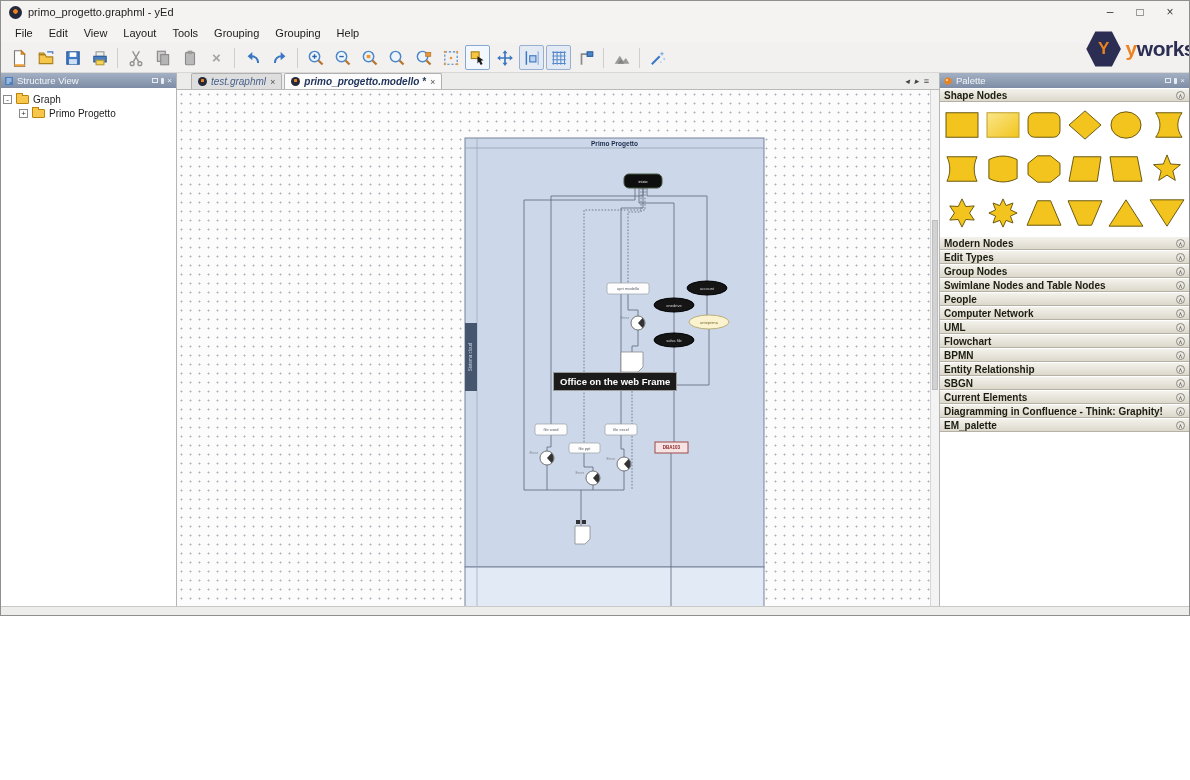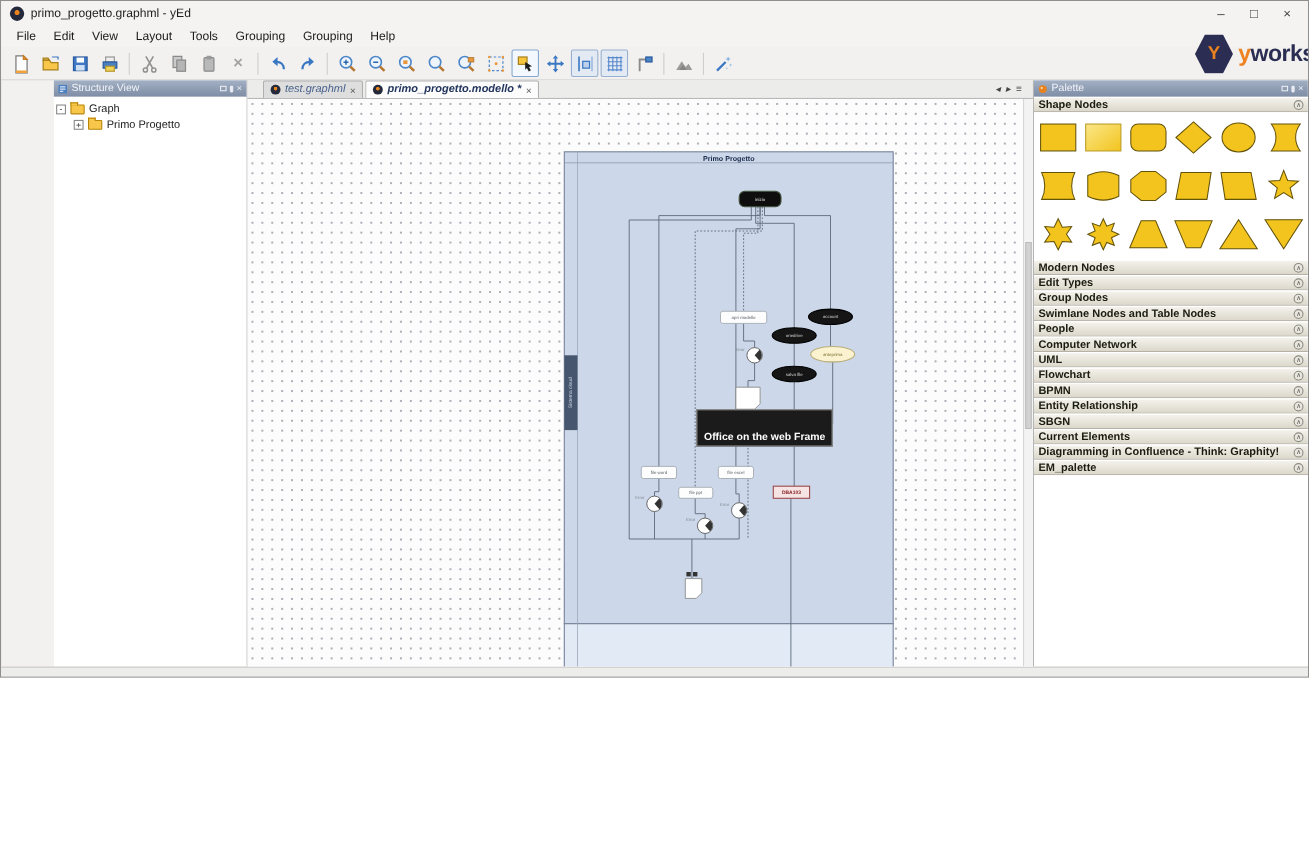--- a/index.html
+++ b/index.html
@@ -30,21 +30,21 @@
   .tb svg { width:18px; height:18px; }
   .tb.active { background:#f3f8fe; border:1px solid #86a7cf; border-radius:2px; }
   .tb.pressed { background:#e4eaf3; border:1px solid #97b0cf; border-radius:2px; }
   .tb-sep { width:1px; height:20px; background:#cfcecb; margin:0 4px; }
   .del-x { font-size:15px; font-weight:bold; color:#a3a3a3; }
 
   
   .main { flex:1; display:flex; min-height:0; }
 
   
-  .structure { width:176px; flex:none; background:#fff; border-right:1px solid #b5b5b5; display:flex; flex-direction:column;margin-left:48px; }
+  .structure { width:176px; flex:none; background:#fff; border-right:1px solid #b5b5b5; display:flex; flex-direction:column; }
   .panel-head { height:15px; background:linear-gradient(#a3b0c4,#7e8da5); display:flex; align-items:center; padding:0 4px; flex:none; }
   .panel-head .ph-ico { width:8px; height:8px; margin-right:4px; flex:none; }
   .panel-title { font-size:9.5px; color:#f2f5fa; flex:1; white-space:nowrap; overflow:hidden; }
   .ph-btns { display:flex; align-items:center; gap:3px; }
   .ph-sq { width:6px; height:5px; border:1px solid #e8ecf2; }
   .ph-pin { width:3px; height:6px; background:#e8ecf2; border-radius:1px; }
   .ph-x { font-size:8px; color:#eef1f6; line-height:8px; }
   .search-row { display:flex; align-items:center; gap:4px; padding:3px 4px; background:#f2f1f0; border-bottom:1px solid #ddd; flex:none; }
   .search-label { font-size:10px; color:#222; }
   .search-input { width:62px; height:15px; border:1px solid #9aa0a8; font-size:10px; padding:0 2px; background:#fff; }
@@ -61,21 +61,21 @@
   .canvas-wrap { flex:1; display:flex; flex-direction:column; min-width:0; }
   .tabbar { height:17px; background:#ececeb; border-bottom:1px solid #b9b9b9; display:flex; align-items:flex-end; padding-left:14px; flex:none;font-style:italic; }
   .tab { display:flex; align-items:center; gap:4px; height:16px; padding:0 6px; font-size:10px; border:1px solid #b0b0b0; border-bottom:none; border-radius:2px 2px 0 0; margin-right:2px; background:#dedede; color:#47618c; }
   .tab.active { background:#fcfcfc; color:#22355c; font-weight:bold; }
   .yed-ico { width:9px; height:9px; border-radius:50%; background:radial-gradient(circle at 50% 40%, #e8821e 0 1.4px, #252a3a 1.9px); flex:none; }
   .tab-x { font-size:9px; color:#555; font-weight:normal; }
   .tab-nav { margin-left:auto; margin-right:10px; display:flex; align-items:center; gap:5px; font-size:9px; color:#444; height:16px; }
   .canvas { flex:1; position:relative; overflow:hidden;
             background:radial-gradient(circle, #aab0b8 0.9px, transparent 1.1px) 0 0/9px 9px #fcfcfc; }
   .canvas svg { position:absolute; left:0; top:0; }
-  .tooltip { position:absolute; left:408px; top:282px; height:19px; line-height:17px; background:#1b1b1b; border:1px solid #9a9a9a; color:#fff; font-size:9.5px; font-weight:bold; padding:16px 6px; white-space:nowrap; z-index:5; }
+  .tooltip { position:absolute; left:376px; top:282px; height:19px; line-height:17px; background:#1b1b1b; border:1px solid #9a9a9a; color:#fff; font-size:9.5px; font-weight:bold; padding:0 6px; white-space:nowrap; z-index:5; }
   .vscroll { position:absolute; right:0; top:0; bottom:0; width:9px; background:#f3f3f3; border-left:1px solid #d6d6d6; }
   .vscroll .thumb { position:absolute; left:1px; right:1px; top:130px; height:170px; background:#d2d2d2; border:1px solid #bdbdbd; }
 
   
   .palette { width:250px; flex:none; background:#fff; border-left:1px solid #b5b5b5; display:flex; flex-direction:column; }
   .sec-head { height:14px; background:linear-gradient(#f4f2ec,#dcd8cb); border-bottom:1px solid #b5b1a5; border-top:1px solid #fff; display:flex; align-items:center; padding:0 4px; flex:none; }
   .sec-label { font-size:10px; font-weight:bold; color:#1c1c10; flex:1; white-space:nowrap; overflow:hidden; }
   .chev { width:9px; height:9px; border:1px solid #8c8c84; border-radius:50%; background:#e9e6dd; color:#555; font-size:6px; line-height:8px; text-align:center; flex:none; }
   .shapes-grid { display:grid; grid-template-columns:repeat(6,1fr); background:#fff; padding:3px 2px; row-gap:4px; flex:none; }
   .shape-cell { display:flex; align-items:center; justify-content:center; height:40px; }

